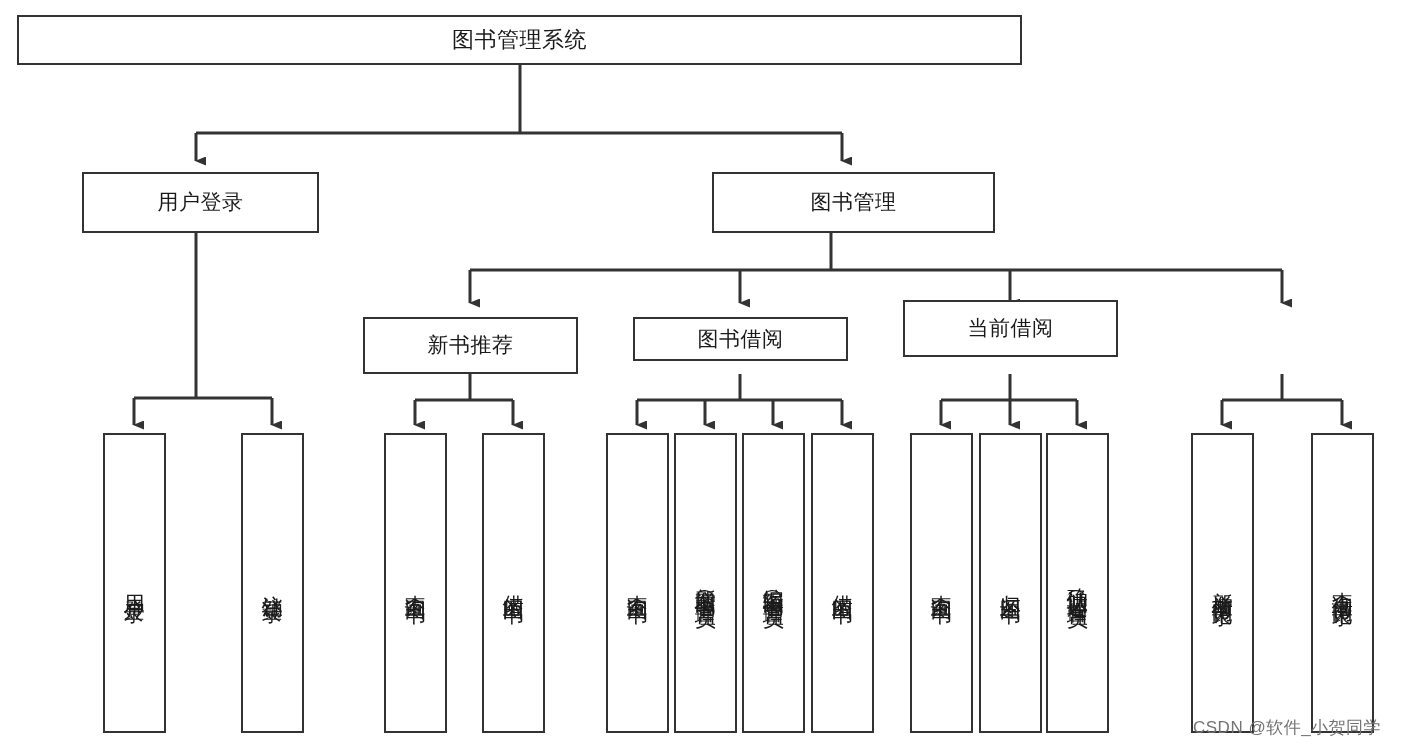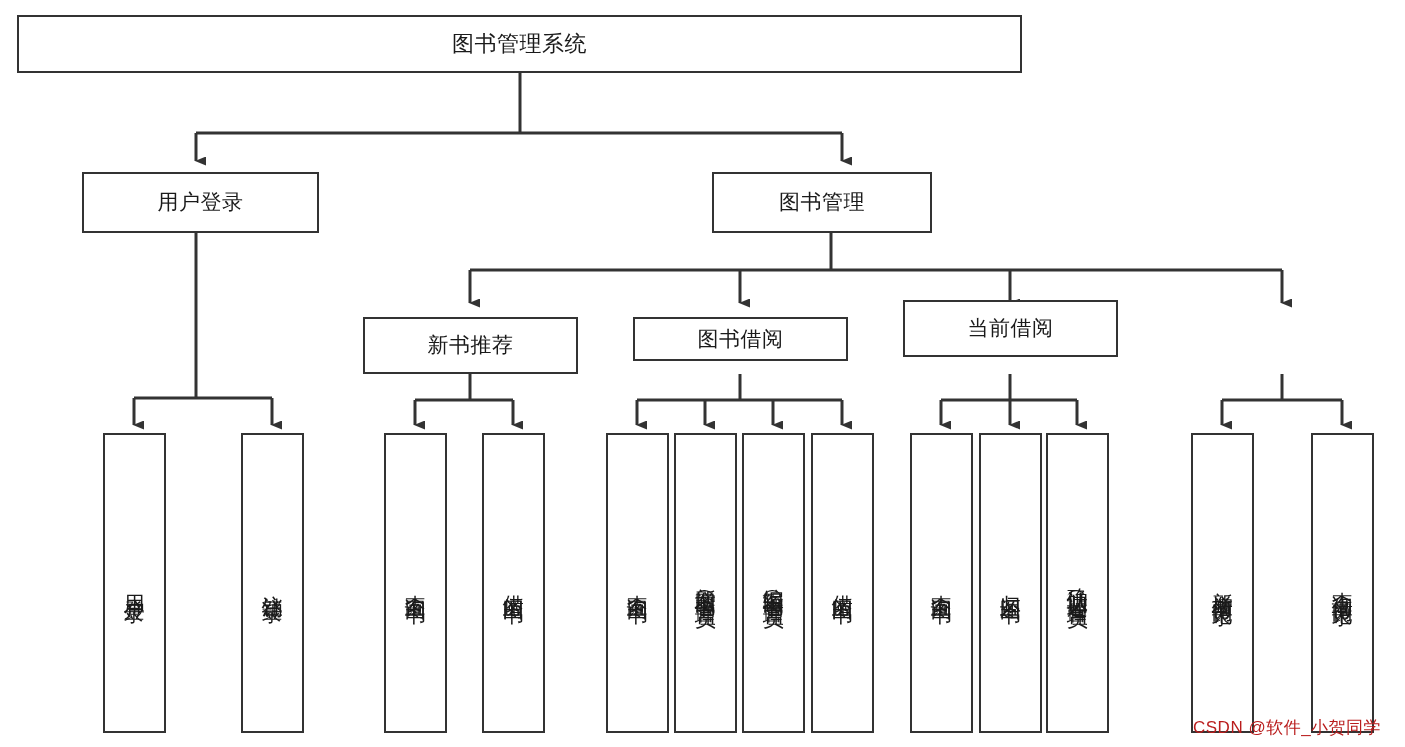--- a/index.html
+++ b/index.html
@@ -51,21 +51,21 @@
     text-orientation: upright;
     font-size: 21px;
     line-height: 1.32;
     letter-spacing: 3px;
     white-space: normal;
   }
   .node.root .lbl { font-size: 22px; }
   .watermark {
     position: absolute;
     font-size: 17px;
-    color: #b91c1c;
+    color: #737373;
     white-space: nowrap;
     letter-spacing: 0.5px;
   }
 </style>
 </head>
 <body>
 
 <div id="canvas">
 
   <svg class="wires" viewBox="0 0 1405 747">
@@ -111,28 +111,28 @@
       <path d="M1010,400 L1010,425" marker-end="url(#arrow)"></path>
       <path d="M1077,400 L1077,425" marker-end="url(#arrow)"></path>
 
       <path d="M1282,374 L1282,400"></path>
       <path d="M1222,400 L1342,400"></path>
       <path d="M1222,400 L1222,425" marker-end="url(#arrow)"></path>
       <path d="M1342,400 L1342,425" marker-end="url(#arrow)"></path>
     </g>
   </svg>
 
-  <div class="node root" style="left:17px; top:15px; width:1005px; height:58px;">
+  <div class="node root" style="left:17px; top:15px; width:1005px; height:50px;">
     <span class="lbl">图书管理系统</span>
   </div>
 
   <div class="node" style="left:82px; top:172px; width:237px; height:61px;">
     <span class="lbl">用户登录</span>
   </div>
-  <div class="node" style="left:712px; top:172px; width:220px; height:61px;">
+  <div class="node" style="left:712px; top:172px; width:283px; height:61px;">
     <span class="lbl">图书管理</span>
   </div>
 
   <div class="node" style="left:363px; top:317px; width:215px; height:57px;">
     <span class="lbl">新书推荐</span>
   </div>
   <div class="node" style="left:633px; top:317px; width:215px; height:44px;">
     <span class="lbl">图书借阅</span>
   </div>
   <div class="node" style="left:903px; top:300px; width:215px; height:57px;">

